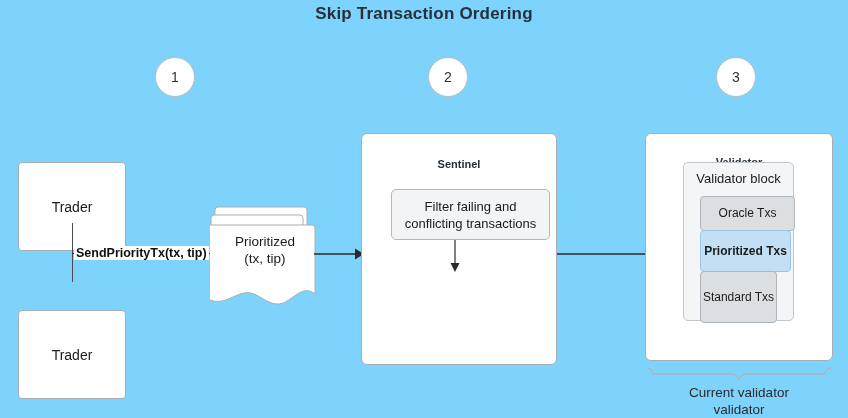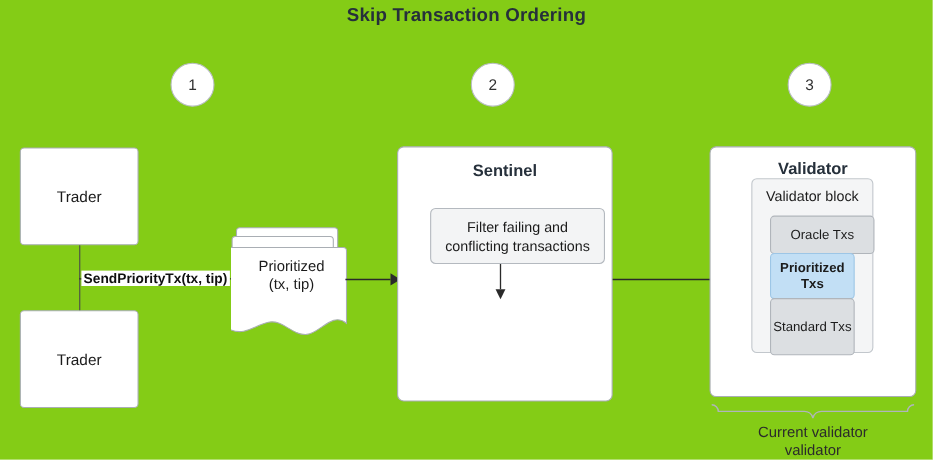--- a/index.html
+++ b/index.html
@@ -8,21 +8,21 @@
     background: #ffffff;
   }
   body {
     font-family: "Liberation Sans", sans-serif;
     color: #1b1b1b;
   }
   #canvas {
     position: relative;
     width: 848px;
     height: 418px;
-    background: #84cc16;
+    background: #7dd3fc;
     overflow: hidden;
     text-decoration: underline;
   }
 
   
   .title {
     position: absolute;
     left: 0;
     top: 4px;
     width: 848px;
@@ -54,40 +54,42 @@
     box-sizing: border-box;
     border: 1px solid #a9aeb4;
     border-radius: 4px;
     background: #ffffff;
     display: flex;
     align-items: center;
     justify-content: center;
     text-align: center;
     font-size: 14px;
     color: #1b1b1b;
+    margin-top: 28px;
   }
 
   .trader-box { }
 
   
   .container-box {
     position: absolute;
     box-sizing: border-box;
     border: 1px solid #a9aeb4;
     border-radius: 6px;
     background: #ffffff;
   }
   .container-title {
     position: absolute;
     left: 0;
     width: 100%;
     text-align: center;
-    font-size: 15px;
+    font-size: 11px;
     font-weight: bold;
     color: #26303b;
+    margin-top: 11px;
   }
 
   
   .proc-box {
     position: absolute;
     box-sizing: border-box;
     border: 1px solid #b4b9bf;
     border-radius: 5px;
     background: #f3f4f5;
     display: flex;
@@ -260,21 +262,21 @@
     <div class="container-title" style="top:11px;">Validator</div>
   </div>
 
   <div class="proposal-block" style="left:683px; top:162px; width:111px; height:159px;">
     <div class="proposal-title" style="top:8px;">Validator block</div>
   </div>
 
   <div class="tx-slab" style="left:700px; top:196px; width:95px; height:35px;">
     <span>Oracle Txs</span>
   </div>
-  <div class="tx-slab highlight" style="left:700px; top:230px; width:77px; height:42px;">
+  <div class="tx-slab highlight" style="left:700px; top:230px; width:91px; height:42px;">
     <span>Prioritized Txs</span>
   </div>
   <div class="tx-slab" style="left:700px; top:271px; width:77px; height:52px;">
     <span>Standard Txs</span>
   </div>
 
   <svg class="arrow-svg" style="left:645px; top:366px;" width="188" height="16">
     <path d="M2,2 a6,6 0 0 1 6,6 h78 a8,8 0 0 1 8,6 a8,8 0 0 1 8,-6 h78 a6,6 0 0 1 6,-6" fill="none" stroke="#b0b5bb" stroke-width="1.3"></path>
   </svg>
 

